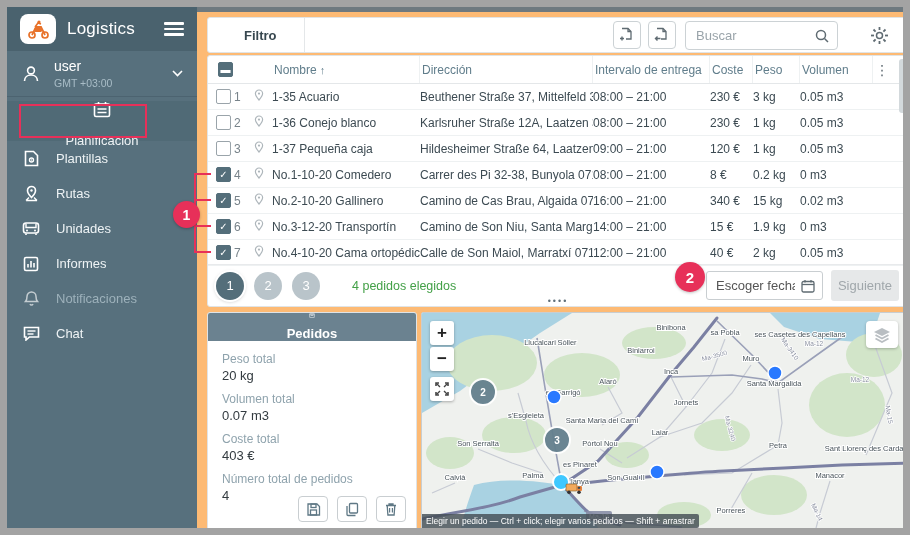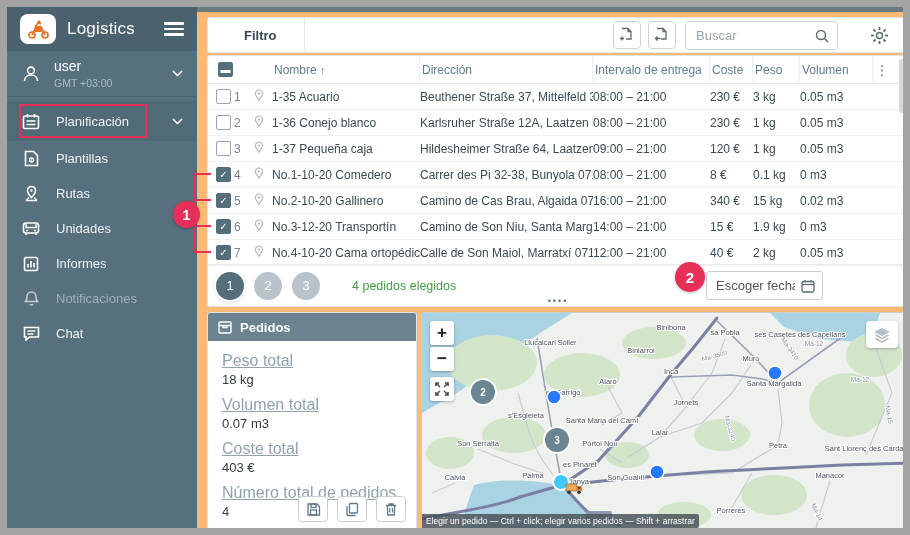--- a/index.html
+++ b/index.html
@@ -11,21 +11,21 @@
   .app-bar{height:44px;background:#4a626e;display:flex;align-items:center;padding:0 13px;gap:11px;}
   .logo{width:36px;height:30px;background:#fff;border-radius:8px;display:flex;align-items:center;justify-content:center;flex:0 0 auto;}
   .app-title{color:#fff;font-size:17px;flex:1;letter-spacing:.2px;}
   .burger{display:flex;flex-direction:column;gap:3px;cursor:pointer;}
   .burger i{display:block;width:20px;height:2.5px;background:#fff;border-radius:1px;}
   .user-sec{height:46px;border-bottom:1px solid #4c6370;display:flex;align-items:center;padding:5px 14px;gap:13px;color:#fff;}
   .user-txt{flex:1;line-height:1.15;}
   .user-name{font-size:14px;}
   .user-tz{font-size:10.5px;color:#a9bdc7;margin-top:2px;}
   .nav-item{height:35px;display:flex;align-items:center;padding:0 14px;gap:15px;color:#eef3f5;font-size:13px;cursor:pointer;}
-  .nav-item.selected{height:40px;margin-top:4px;background:#506a76;position:relative;}
+  .nav-item.selected{height:40px;margin-top:4px;background:#506a76;position:relative;flex-direction:column;}
   .nav-item.muted{color:#9db1bb;}
   .nav-item.muted svg{opacity:.65;}
   .nav-icon{width:20px;display:flex;justify-content:center;flex:0 0 auto;}
   .chev{margin-left:auto;}
   .sel-outline{position:absolute;left:12px;top:3px;width:128px;height:34px;border:2px solid #e73059;pointer-events:none;}
   
   .top-strip{position:absolute;left:190px;top:0;width:720px;height:5px;background:#6e797f;}
   .card{position:absolute;background:#fff;border:1px solid #e0e4e6;border-radius:3px;}
   .toolbar{left:200px;top:10px;width:700px;height:36px;display:flex;align-items:center;}
   .filter-sec{width:97px;height:100%;border-right:1px solid #e4e7e9;display:flex;align-items:center;padding:0 28px;gap:8px;}
@@ -57,23 +57,23 @@
   .datebox{position:absolute;left:498px;top:6px;width:117px;height:29px;border:1px solid #c9ced1;border-radius:3px;background:#fff;display:flex;align-items:center;padding:0 7px;gap:4px;}
   .datebox input{border:none;outline:none;flex:1;min-width:0;font-size:13px;font-family:"Liberation Sans",sans-serif;color:#444;}
   .datebox input::placeholder{color:#555;}
   .nextbtn{position:absolute;left:623px;top:5px;width:68px;height:31px;background:#e6e8e9;border:none;border-radius:3px;color:#a0a7ab;font-size:13px;font-family:"Liberation Sans",sans-serif;}
   .splitter-dots{position:absolute;left:536px;top:289px;width:30px;text-align:center;color:#60707a;font-size:9px;letter-spacing:2px;cursor:row-resize;}
   
   .ann{position:absolute;background:#e73059;z-index:40;}
   .ann-badge{position:absolute;z-index:41;background:#e73059;color:#fff;border-radius:50%;display:flex;align-items:center;justify-content:center;font-weight:bold;box-shadow:0 1px 3px rgba(0,0,0,.25);}
   
   .panel{position:absolute;left:200px;top:305px;width:210px;height:219px;background:#fff;border:1px solid #dfe3e6;border-radius:3px;}
-  .panel-head{height:28px;background:#6b8290;border-radius:2px 2px 0 0;color:#fff;display:flex;align-items:center;gap:8px;padding:0 10px;font-size:13px;font-weight:bold;}
+  .panel-head{height:28px;background:#6b8290;border-radius:2px 2px 0 0;color:#fff;display:flex;align-items:center;gap:8px;padding:0 10px;font-size:13px;font-weight:bold;flex-direction:column;}
   .panel-body{padding:2px 14px;}
-  .sum-label{margin:9px 0 2px;font-size:16px;color:#8fa3ad;text-decoration:underline;}
+  .sum-label{margin:9px 0 2px;font-size:12px;color:#8fa3ad;}
   .sum-value{font-size:13px;color:#333b40;}
   .panel-btns{position:absolute;right:10px;bottom:8px;display:flex;gap:9px;}
   .pbtn{width:30px;height:26px;border:1px solid #c9ced1;border-radius:4px;background:#fff;display:flex;align-items:center;justify-content:center;cursor:pointer;}
   
   .map{position:absolute;left:414px;top:305px;width:488px;height:219px;border:1px solid #c8cdd0;border-radius:2px;overflow:hidden;background:#eff1ee;}
   .map svg.base{position:absolute;left:0;top:0;}
   .map-btn{position:absolute;width:24px;height:24px;background:#fff;border-radius:3px;box-shadow:0 1px 3px rgba(0,0,0,.3);display:flex;align-items:center;justify-content:center;font-size:17px;font-weight:bold;color:#222;cursor:pointer;z-index:5;}
   .layers-btn{position:absolute;right:10px;top:8px;width:32px;height:27px;background:#fff;border-radius:4px;box-shadow:0 1px 3px rgba(0,0,0,.25);display:flex;align-items:center;justify-content:center;cursor:pointer;z-index:5;}
   .map-hint{position:absolute;left:0;bottom:2px;height:14px;line-height:14px;background:rgba(68,78,86,.82);color:#fff;font-size:8.5px;padding:0 4px;border-radius:0 2px 2px 0;z-index:5;white-space:nowrap;}
 </style>
@@ -350,21 +350,21 @@
     <div>
       <svg width="10" height="12" viewBox="0 0 10 12">
         <path d="M5 1 a3.6 3.6 0 0 1 3.6 3.6 C8.6 7 5 11 5 11 S1.4 7 1.4 4.6 A3.6 3.6 0 0 1 5 1 Z" fill="none" stroke="#aeb6bb" stroke-width="1.2"></path>
         <circle cx="5" cy="4.6" r="1.1" fill="#aeb6bb"></circle>
       </svg>
     </div>
     <div class="cell">No.1-10-20 Comedero</div>
     <div class="cell">Carrer des Pi 32-38, Bunyola 07110,…</div>
     <div class="cell">08:00 – 21:00</div>
     <div class="cell">8 €</div>
-    <div class="cell">0.1 kg</div>
+    <div class="cell">0.2 kg</div>
     <div class="cell">0 m3</div>
     <div></div>
   </div>
         <div class="tgrid trow">
     <div>
             <div class="cbx dark">✓</div>
           </div>
     <div class="cell cnum">5</div>
     <div>
       <svg width="10" height="12" viewBox="0 0 10 12">
@@ -429,20 +429,21 @@
       <span class="sel-count">4 pedidos elegidos</span>
       <div class="datebox">
         <input type="text" placeholder="Escoger fecha" style="">
         <svg width="14" height="14" viewBox="0 0 14 14">
           <rect x="1" y="2.5" width="12" height="10.5" rx="1.5" fill="none" stroke="#5f6b72" stroke-width="1.3"></rect>
           <line x1="1" y1="5.5" x2="13" y2="5.5" stroke="#5f6b72" stroke-width="1.3"></line>
           <line x1="4" y1="1" x2="4" y2="3.5" stroke="#5f6b72" stroke-width="1.3"></line>
           <line x1="10" y1="1" x2="10" y2="3.5" stroke="#5f6b72" stroke-width="1.3"></line>
         </svg>
       </div>
+      <button class="nextbtn">Siguiente</button>
     </div>
   </div>
 
   <div class="scrollbar"></div>
   <div class="splitter-dots">••••</div>
 
   <div class="ann" style="left:187px;top:166px;width:2px;height:80px;"></div>
   <div class="ann" style="left:188px;top:166px;width:16px;height:2px;"></div>
   <div class="ann" style="left:188px;top:192px;width:16px;height:2px;"></div>
   <div class="ann" style="left:188px;top:218px;width:16px;height:2px;"></div>
@@ -454,21 +455,21 @@
     <div class="panel-head">
       <svg width="14" height="13" viewBox="0 0 14 13">
         <rect x="1" y="1" width="12" height="11" rx="1.2" fill="none" stroke="#fff" stroke-width="1.4"></rect>
         <path d="M1 4.5 h12 M5 4.5 v2 h4 v-2" fill="none" stroke="#fff" stroke-width="1.4"></path>
       </svg>
       <span>Pedidos</span>
     </div>
     <div class="panel-body" id="summary-fields">
         <div>
     <div class="sum-label">Peso total</div>
-    <div class="sum-value">18 kg</div>
+    <div class="sum-value">20 kg</div>
   </div>
         <div>
     <div class="sum-label">Volumen total</div>
     <div class="sum-value">0.07 m3</div>
   </div>
         <div>
     <div class="sum-label">Coste total</div>
     <div class="sum-value">403 €</div>
   </div>
         <div>

